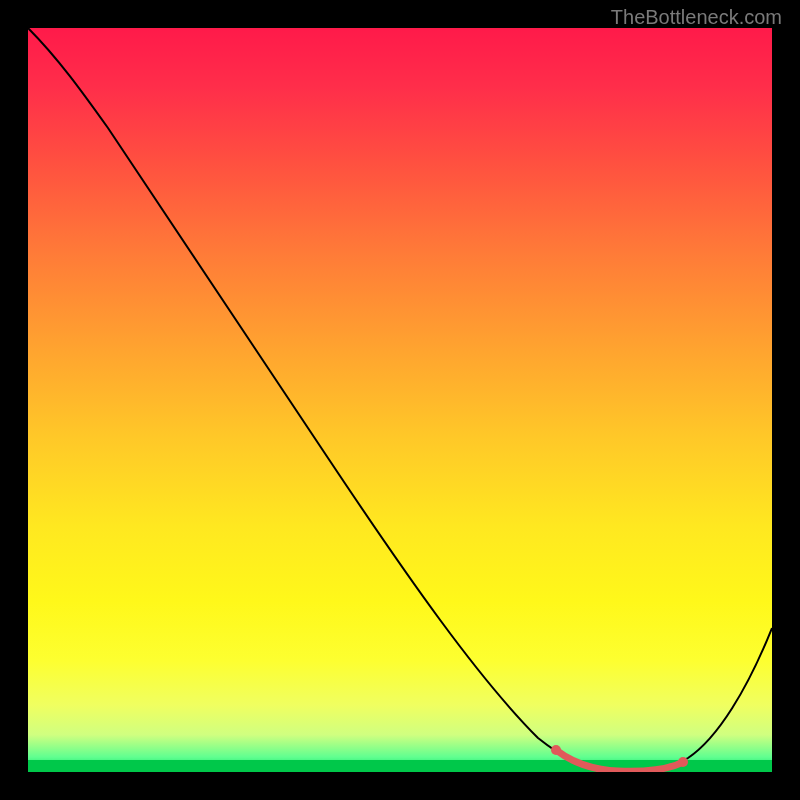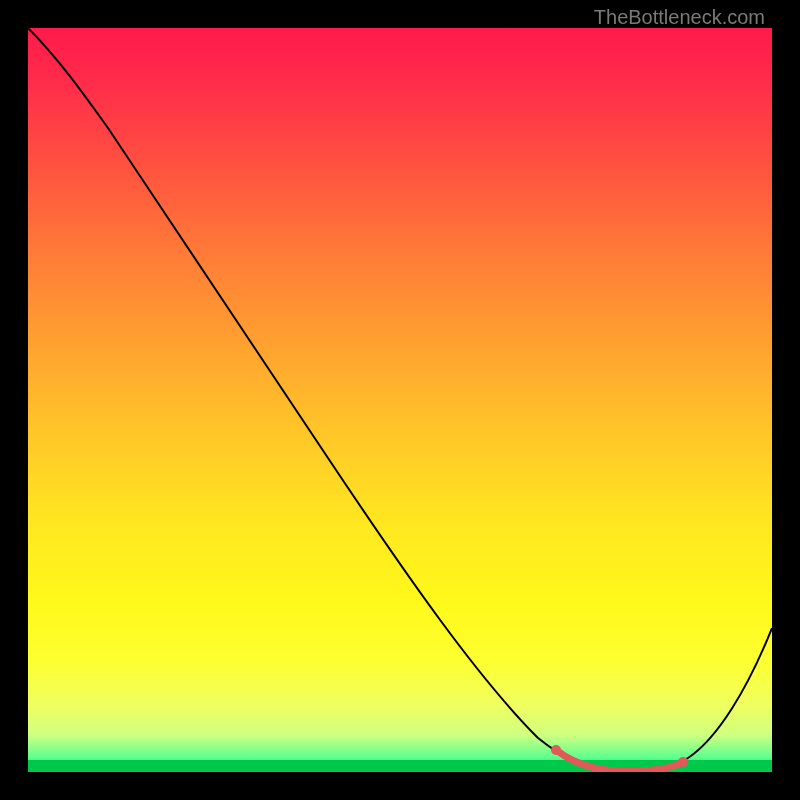--- a/index.html
+++ b/index.html
@@ -1,17 +1,17 @@
 <!DOCTYPE html>
 <html><head>
 <meta charset="utf-8">
 <style>
   * { margin: 0; padding: 0; box-sizing: border-box; }
   body { width: 800px; height: 800px; background: #000; position: relative; font-family: Arial, sans-serif; }
-  .watermark { position: absolute; top: 6px; right: 35px; color: #7a7a7a; font-size: 20px; font-weight: 500; z-index: 10; margin-left: 44px; }
+  .watermark { position: absolute; top: 6px; right: 18px; color: #7a7a7a; font-size: 20px; font-weight: 500; z-index: 10; margin-left: 44px; }
   .plot-area { position: absolute; left: 28px; top: 28px; width: 744px; height: 744px; overflow: hidden; }
   .gradient-bg { position: absolute; inset: 0; background: linear-gradient(to bottom,
     #ff1a4a 0%,
     #ff2e4a 8%,
     #ff5040 18%,
     #ff7a38 30%,
     #ffa030 42%,
     #ffc828 55%,
     #ffe820 67%,
     #fff81a 77%,

